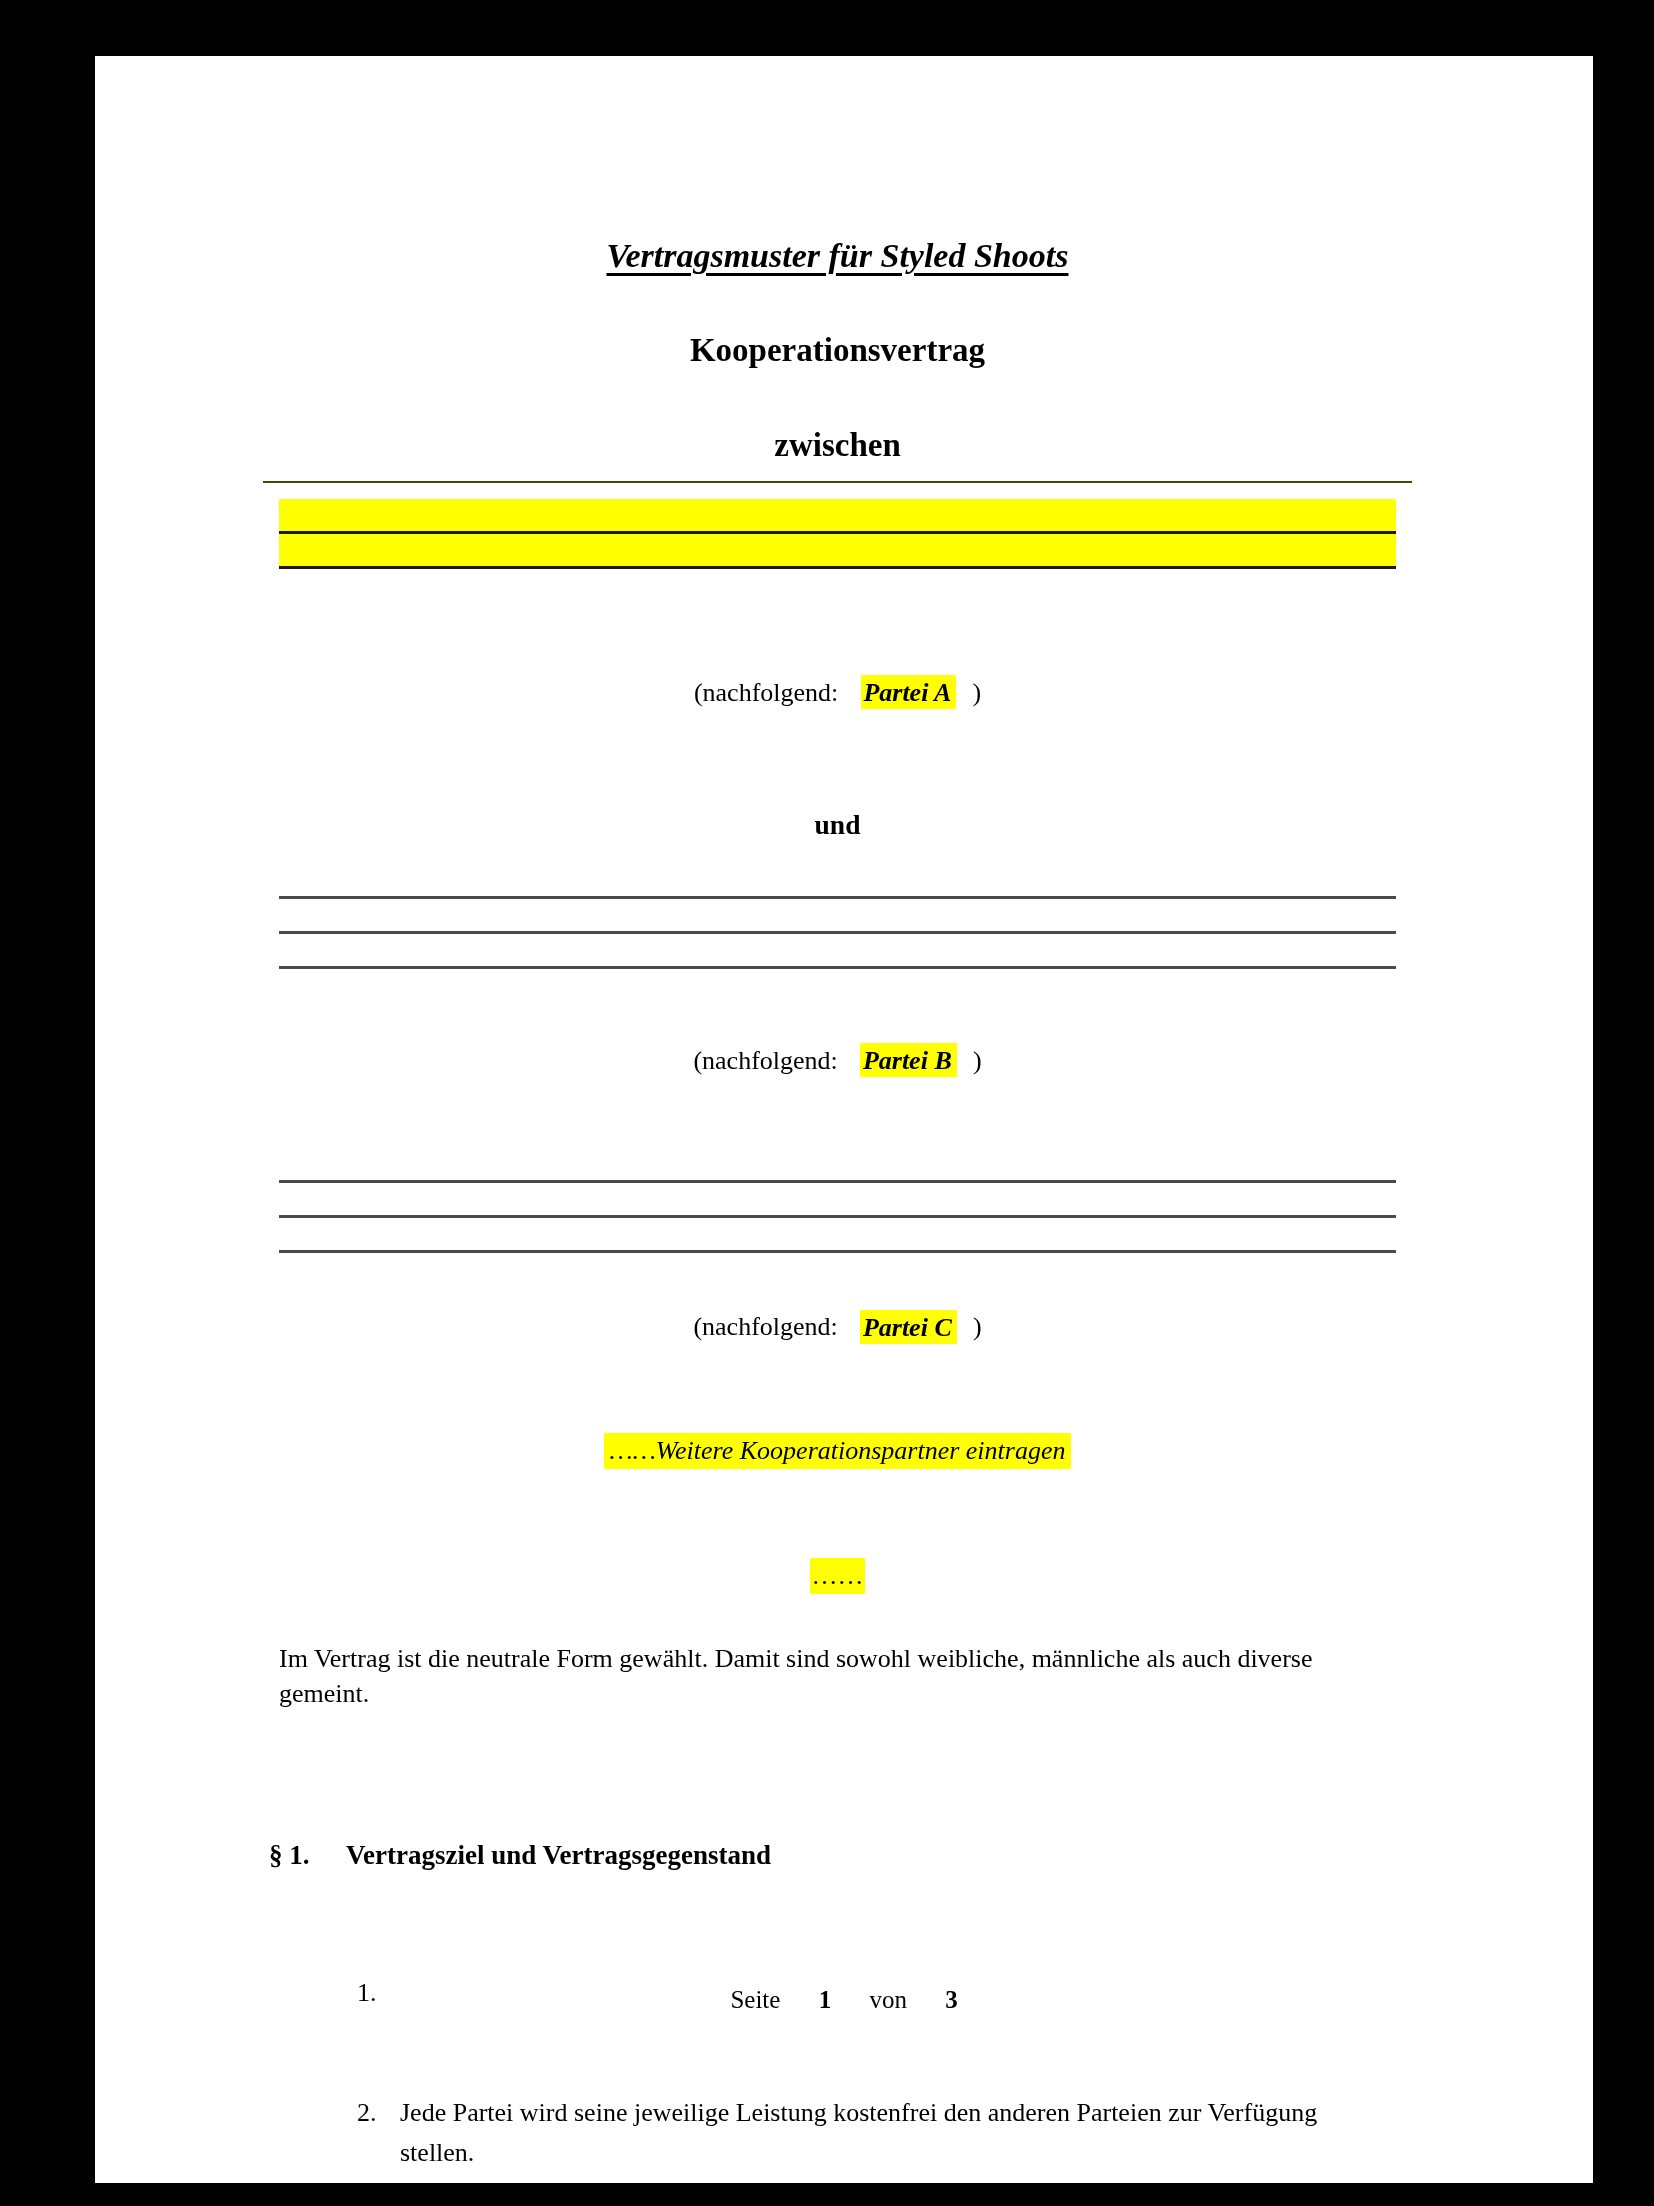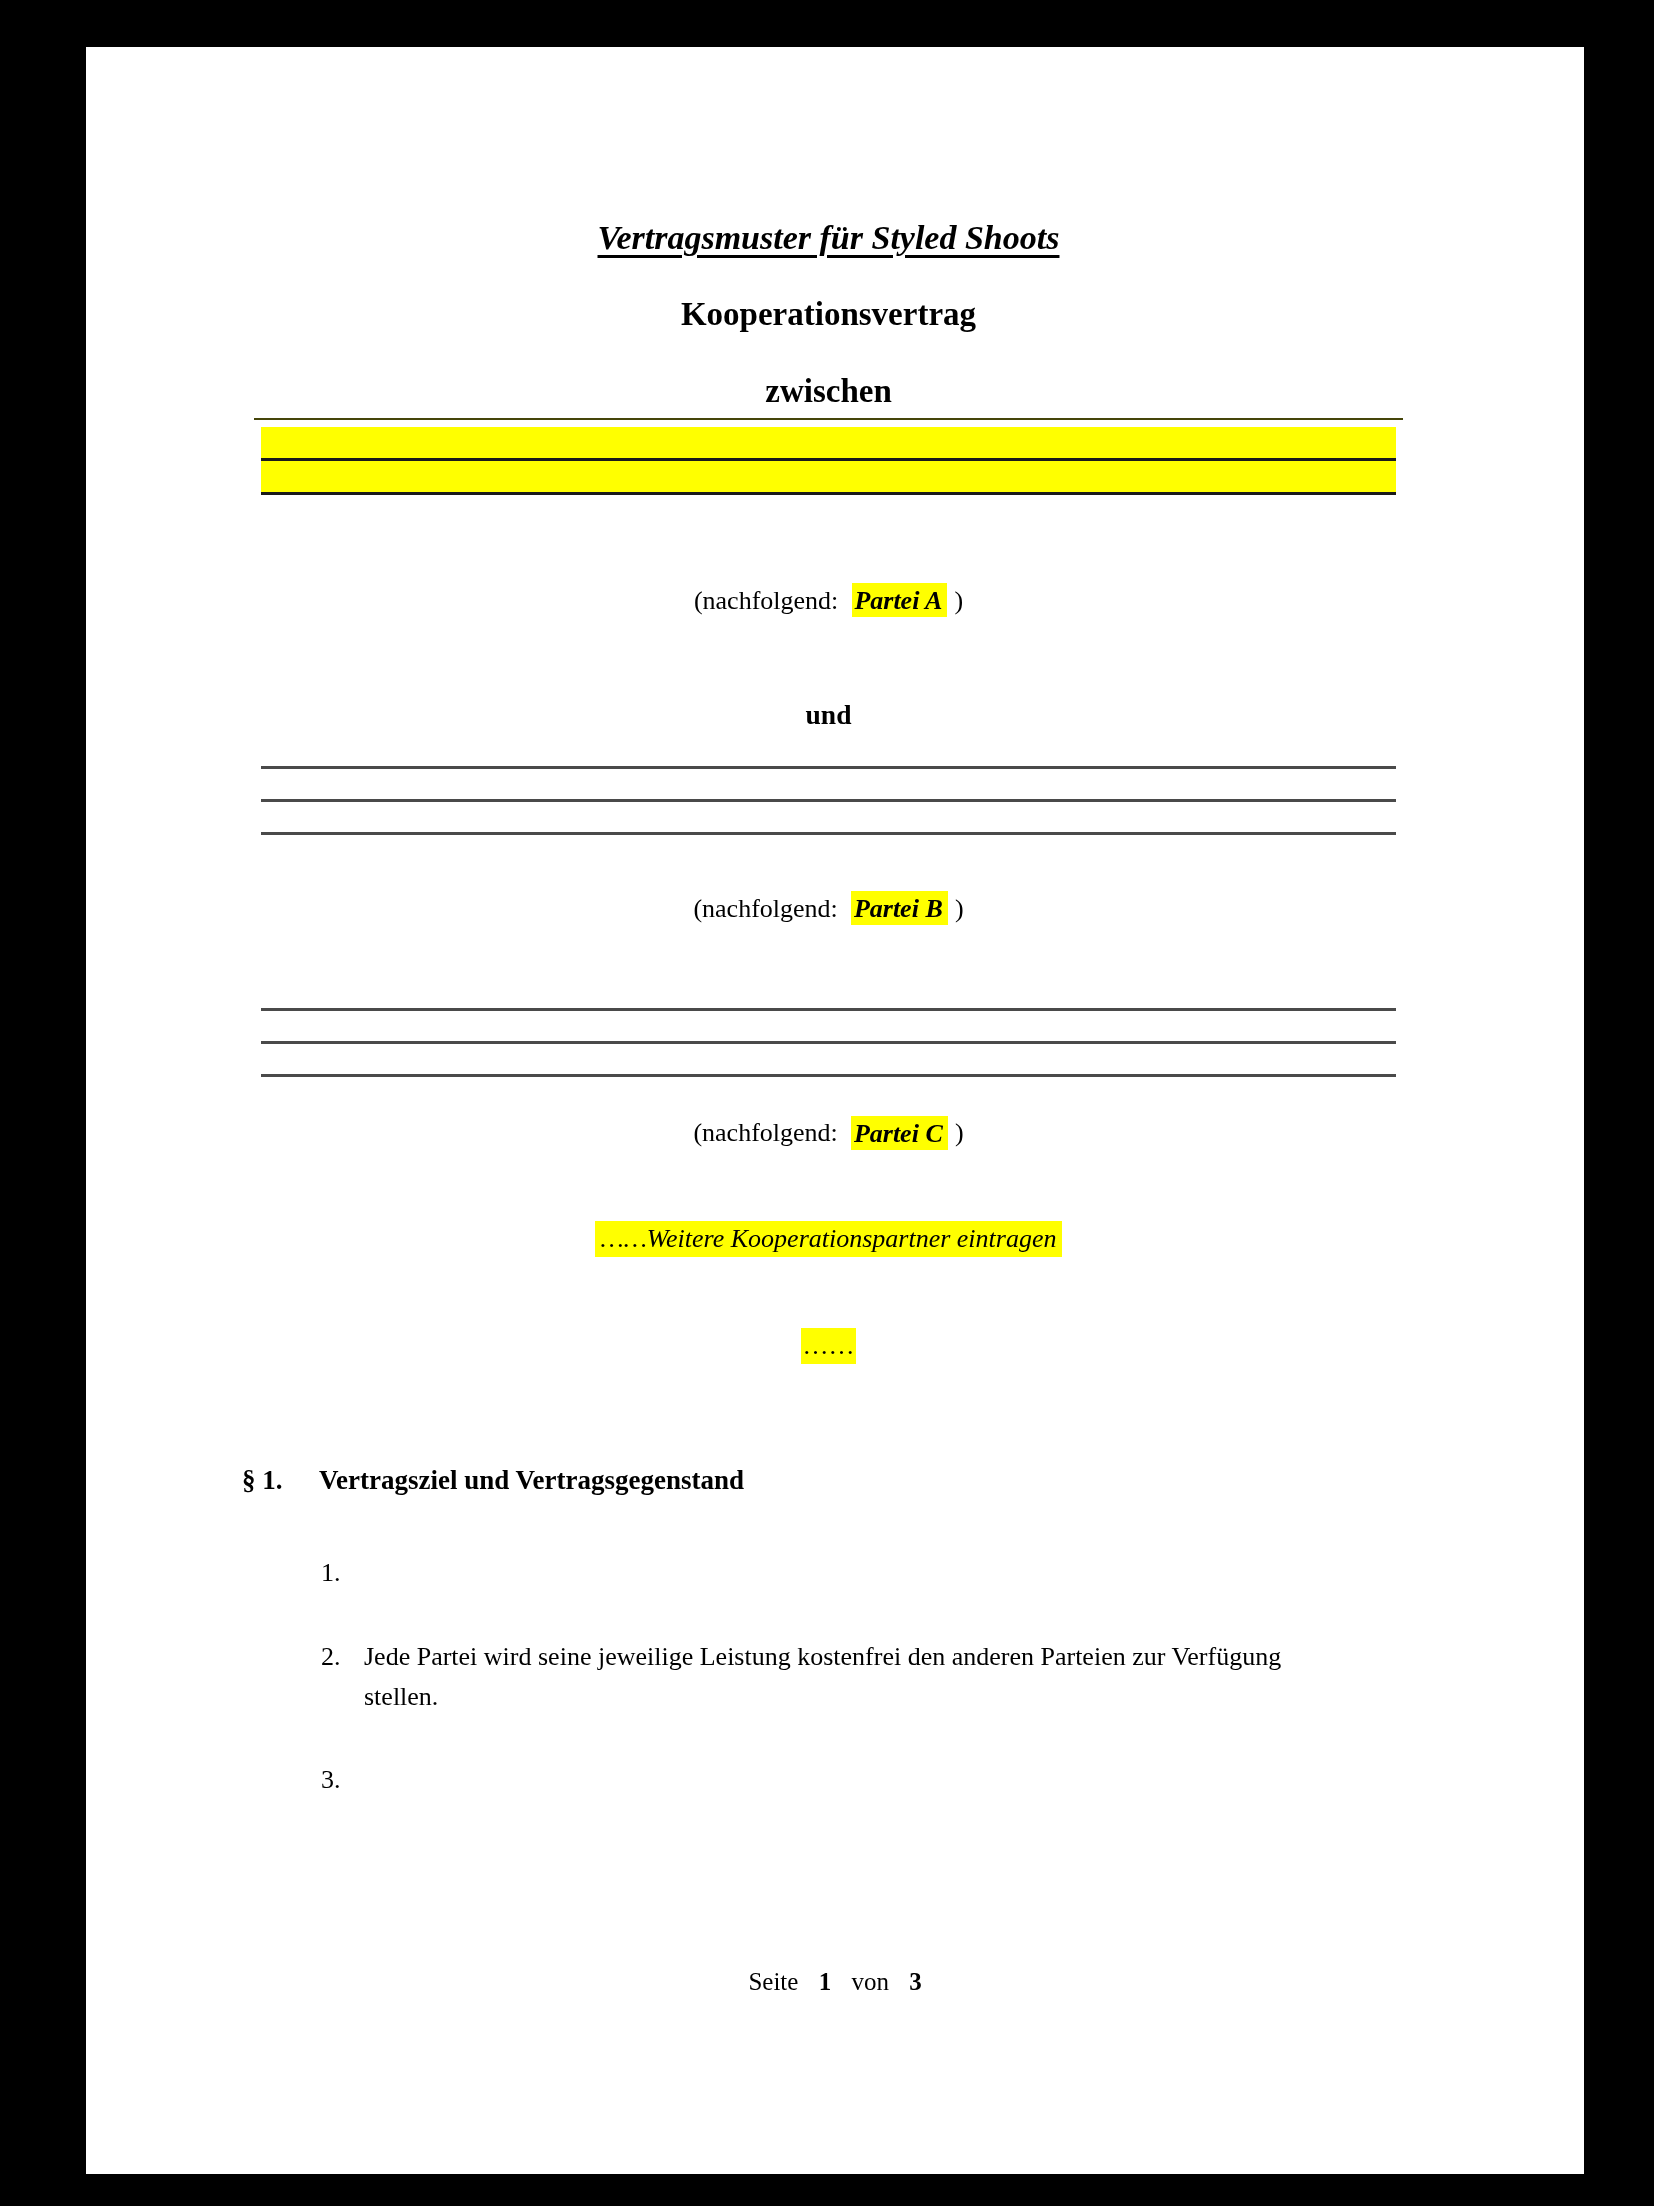--- a/index.html
+++ b/index.html
@@ -4,21 +4,21 @@
 <title>Kooperationsvertrag</title>
 <style>
   :root{
     --highlight:#ffff00;
     --paper:#ffffff;
     --backdrop:#000000;
     --rule:#4a4a4a;
     --rule_dark:#1a1a1a;
     --ink:#000000;
   }
-  *{margin:0;padding:7px;box-sizing:border-box;}
+  *{margin:0;padding:16px;box-sizing:border-box;}
   html,body{background:var(--backdrop);}
   body{
     width:1655px;height:2207px;position:relative;overflow:hidden;
     font-family:"Liberation Serif","DejaVu Serif",serif;color:var(--ink);
   }
   .paper{
     position:absolute;left:79px;top:40px;width:1498px;height:2127px;
     background:var(--paper);
   }
   .content{
@@ -106,20 +106,21 @@
       <div class="line-row"></div>
       <div class="line-row"></div>
     </div>
 
     <div class="party-label label-c"><span>(nachfolgend: </span><span class="party-name">Partei C</span><span>)</span></div>
 
     <div class="more-partners"><span class="hl">……Weitere Kooperationspartner eintragen</span></div>
 
     <div class="ellipsis-line"><span class="hl">……</span></div>
 
+    <div class="gender-note">Im Vertrag ist die neutrale Form gewählt. Damit sind sowohl weibliche, männliche als auch diverse gemeint.</div>
 
     <div class="section-heading">
       <span class="sec-num">§ 1.</span>
       <span class="sec-title">Vertragsziel und Vertragsgegenstand</span>
     </div>
 
     <ol class="section-list">
       <li class="item">
         <span class="num">1.</span>
       </li>

